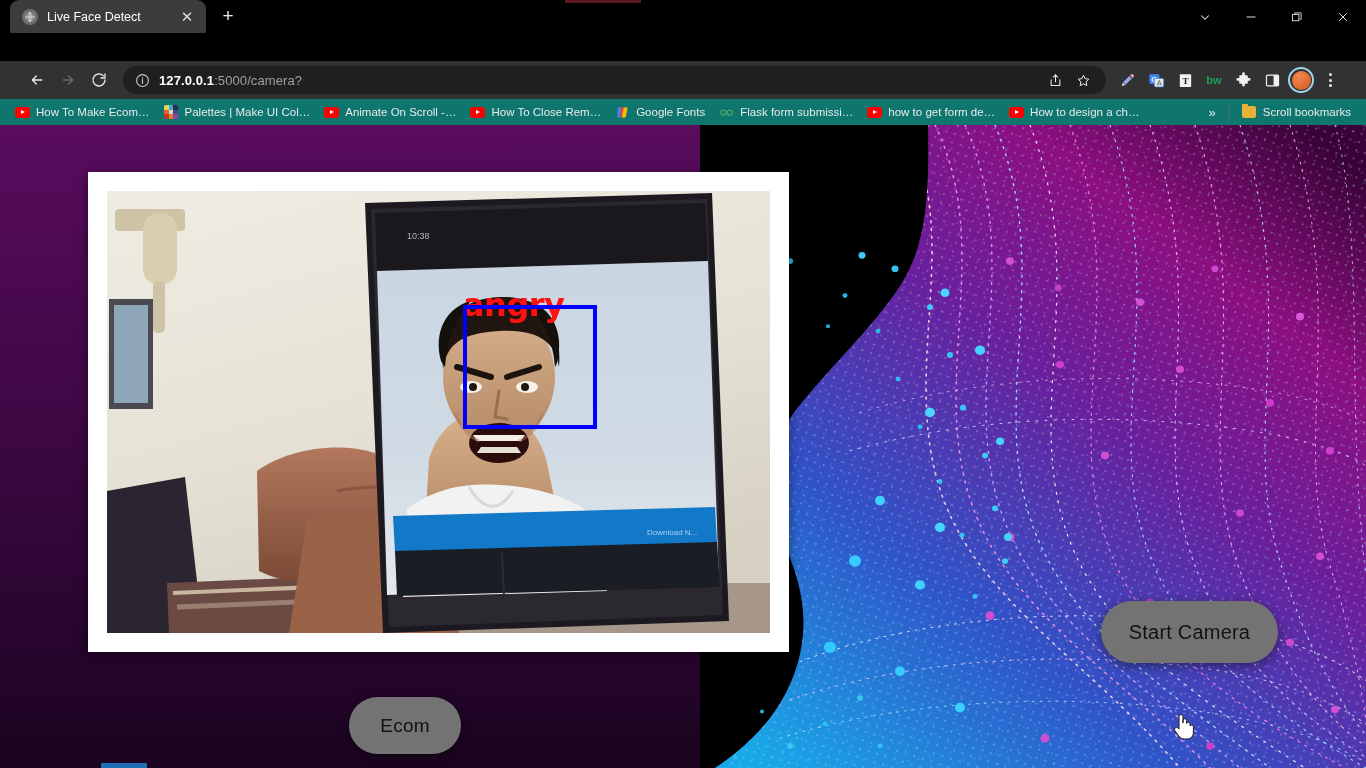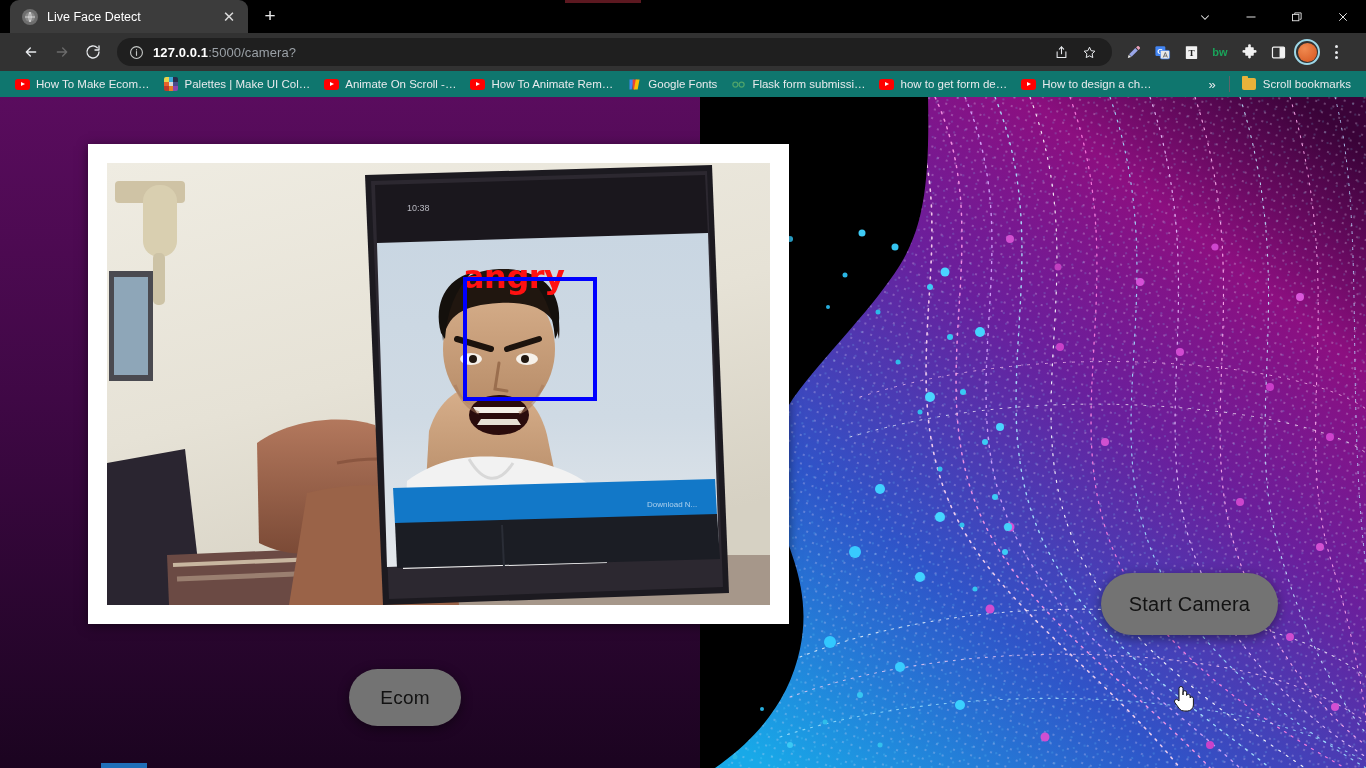--- a/index.html
+++ b/index.html
@@ -9,21 +9,21 @@
   
   #browser { position:absolute; inset:0; display:flex; flex-direction:column; }
 
   .tabstrip {
     height:33px; background:#000000; position:relative; display:flex;
     align-items:flex-end; flex:0 0 33px;
   }
   .redline { position:absolute; top:0; left:565px; width:76px; height:3px;
              background:#5c1820; }
   .tab {
-    width:238px; height:33px; background:#3c3c3c; border-radius:9px 9px 0 0;
+    width:196px; height:33px; background:#3c3c3c; border-radius:9px 9px 0 0;
     display:flex; align-items:center; padding:0 8px 0 12px; gap:9px;
     margin-left:10px; position:relative;
   }
   .tab-fav { width:16px; height:16px; border-radius:50%; background:#6e6e6e;
              display:flex; align-items:center; justify-content:center; flex:0 0 16px; }
   .tab-fav svg { width:12px; height:12px; }
   .tab-title { color:#ffffff; font-size:12.5px; white-space:nowrap;
                overflow:hidden; text-overflow:ellipsis; flex:1; }
   .tab-close { width:22px; height:22px; border-radius:50%; display:flex;
                align-items:center; justify-content:center; color:#dadada;
@@ -32,21 +32,21 @@
             display:flex; align-items:center; justify-content:center;
             color:#e8e8e8; font-size:19px; font-weight:300; }
   .wincontrols { position:absolute; right:0; top:0; height:33px; display:flex;
                  align-items:center; }
   .wc { width:46px; height:33px; display:flex; align-items:center;
         justify-content:center; color:#e6e6e6; }
   .wc svg { width:12px; height:12px; }
   .wc-chev { width:46px; }
 
   .toolbar { height:38px; background:#323232; display:flex; align-items:center;
-             padding:0 16px; gap:1px; flex:0 0 38px; }
+             padding:0 22px; gap:1px; flex:0 0 38px;margin-top:28px; }
   .tbtn { width:30px; height:30px; border-radius:50%; display:flex;
           align-items:center; justify-content:center; color:#e8eaed; flex:0 0 30px; }
   .tbtn svg { width:16px; height:16px; }
   .tbtn.disabled { color:#6b6b6b; }
   .omnibox { flex:1; height:28px; background:#1f1f1f; border-radius:14px;
              display:flex; align-items:center; padding:0 10px 0 12px;
              margin:0 6px 0 8px; gap:9px; min-width:0; }
   .omni-info { width:15px; height:15px; flex:0 0 15px; color:#c4c7c5; }
   .omni-url { font-size:13px; color:#9aa0a6; white-space:nowrap;
               overflow:hidden; text-overflow:ellipsis; letter-spacing:.1px; }
@@ -296,21 +296,21 @@
       <span class="bm-ico">
           <span class="yt"></span>
         </span>
       <span class="bm-label">Animate On Scroll -…</span>
     </div>
 
     <div class="bm">
       <span class="bm-ico">
           <span class="yt"></span>
         </span>
-      <span class="bm-label">How To Animate Rem…</span>
+      <span class="bm-label">How To Close Rem…</span>
     </div>
 
     <div class="bm">
       <span class="bm-ico">
         <svg viewBox="0 0 24 24" width="15" height="15">
           <path d="M4 4h7l-3.5 16H4z" fill="#4285f4"></path>
           <path d="M9 4h7l-3.5 16H9z" fill="#ea4335"></path>
           <path d="M14 4h6l-3 16h-6z" fill="#fbbc05"></path>
         </svg>
       </span>

